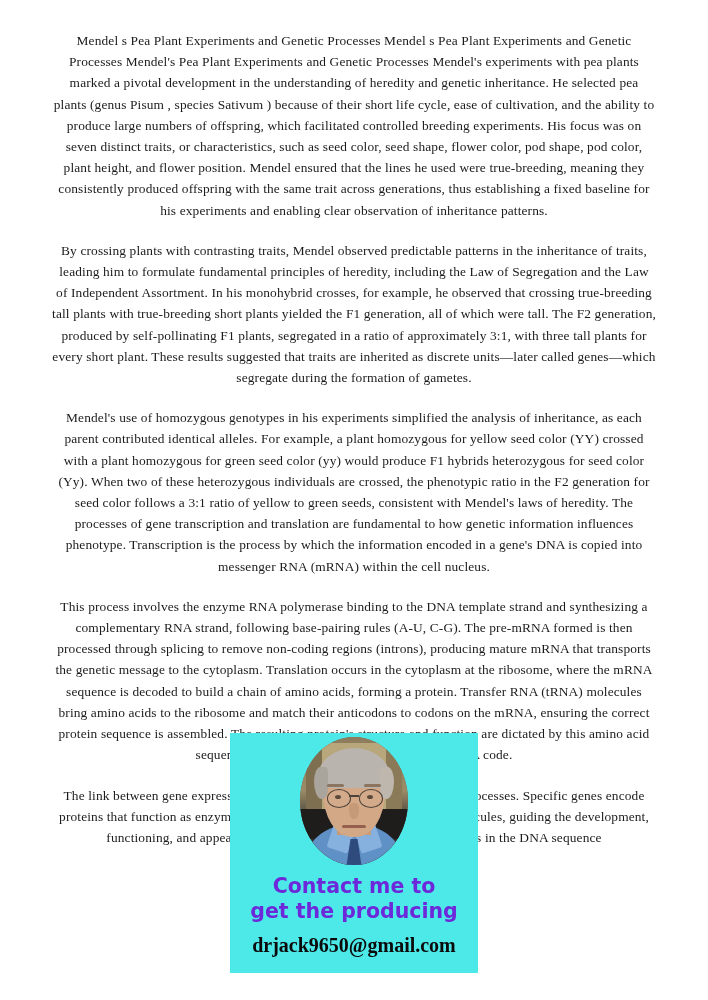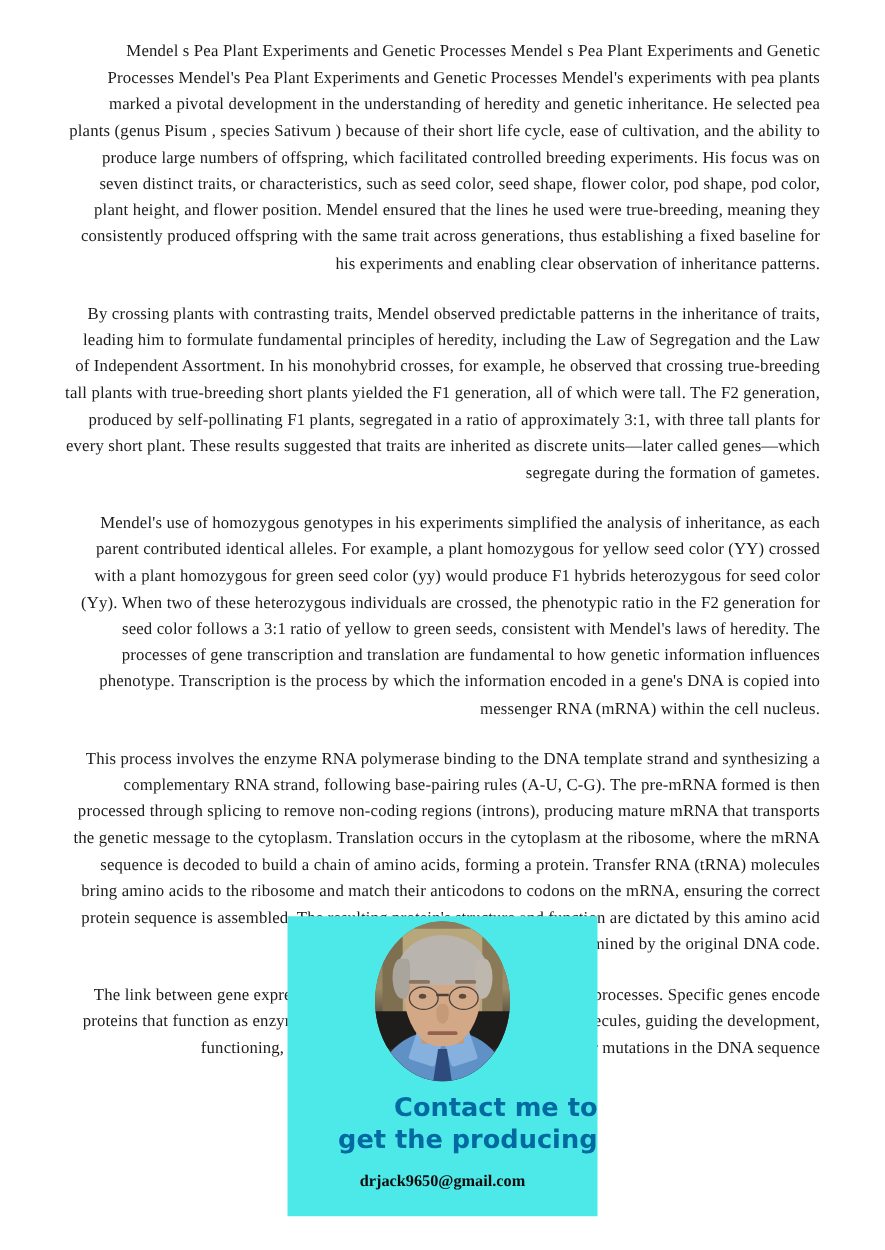--- a/index.html
+++ b/index.html
@@ -29,21 +29,21 @@
     top: 30px;
     width: 604px;
   }
 
   .para {
     font-family: "Liberation Serif", "DejaVu Serif", serif;
     font-size: 13.4px;
     line-height: 21.2px;
     color: #1b1b1b;
     margin: 0 0 19px 0;
-    text-align: right;
+    text-align: center;
     letter-spacing: 0.01em;
   }
 
   
   #contact-overlay {
     position: absolute;
     left: 230px;
     top: 733px;
     width: 248px;
     height: 240px;
@@ -160,29 +160,29 @@
   .ph-mouth {
     position: absolute; top: 88px; left: 50%; margin-left: -12px;
     width: 24px; height: 3px; background: #96604f; border-radius: 2px;
   }
 
   #contact-line1, #contact-line2 {
     font-family: "DejaVu Sans", "Liberation Sans", sans-serif;
     font-weight: bold;
     font-size: 20.5px;
     line-height: 25px;
-    color: #0369a1;
-    text-align: right;
+    color: #6d28d9;
+    text-align: center;
     width: 100%;
   }
   #contact-line1 { margin-top: 9px; }
   #contact-email {
     font-family: "Liberation Serif", "DejaVu Serif", serif;
     font-weight: bold;
-    font-size: 13px;
+    font-size: 20px;
     line-height: 24px;
     color: #0b0b0b;
     text-align: center;
     width: 100%;
     margin-top: 9px;
   }
 </style>
 </head>
 <body>
 

